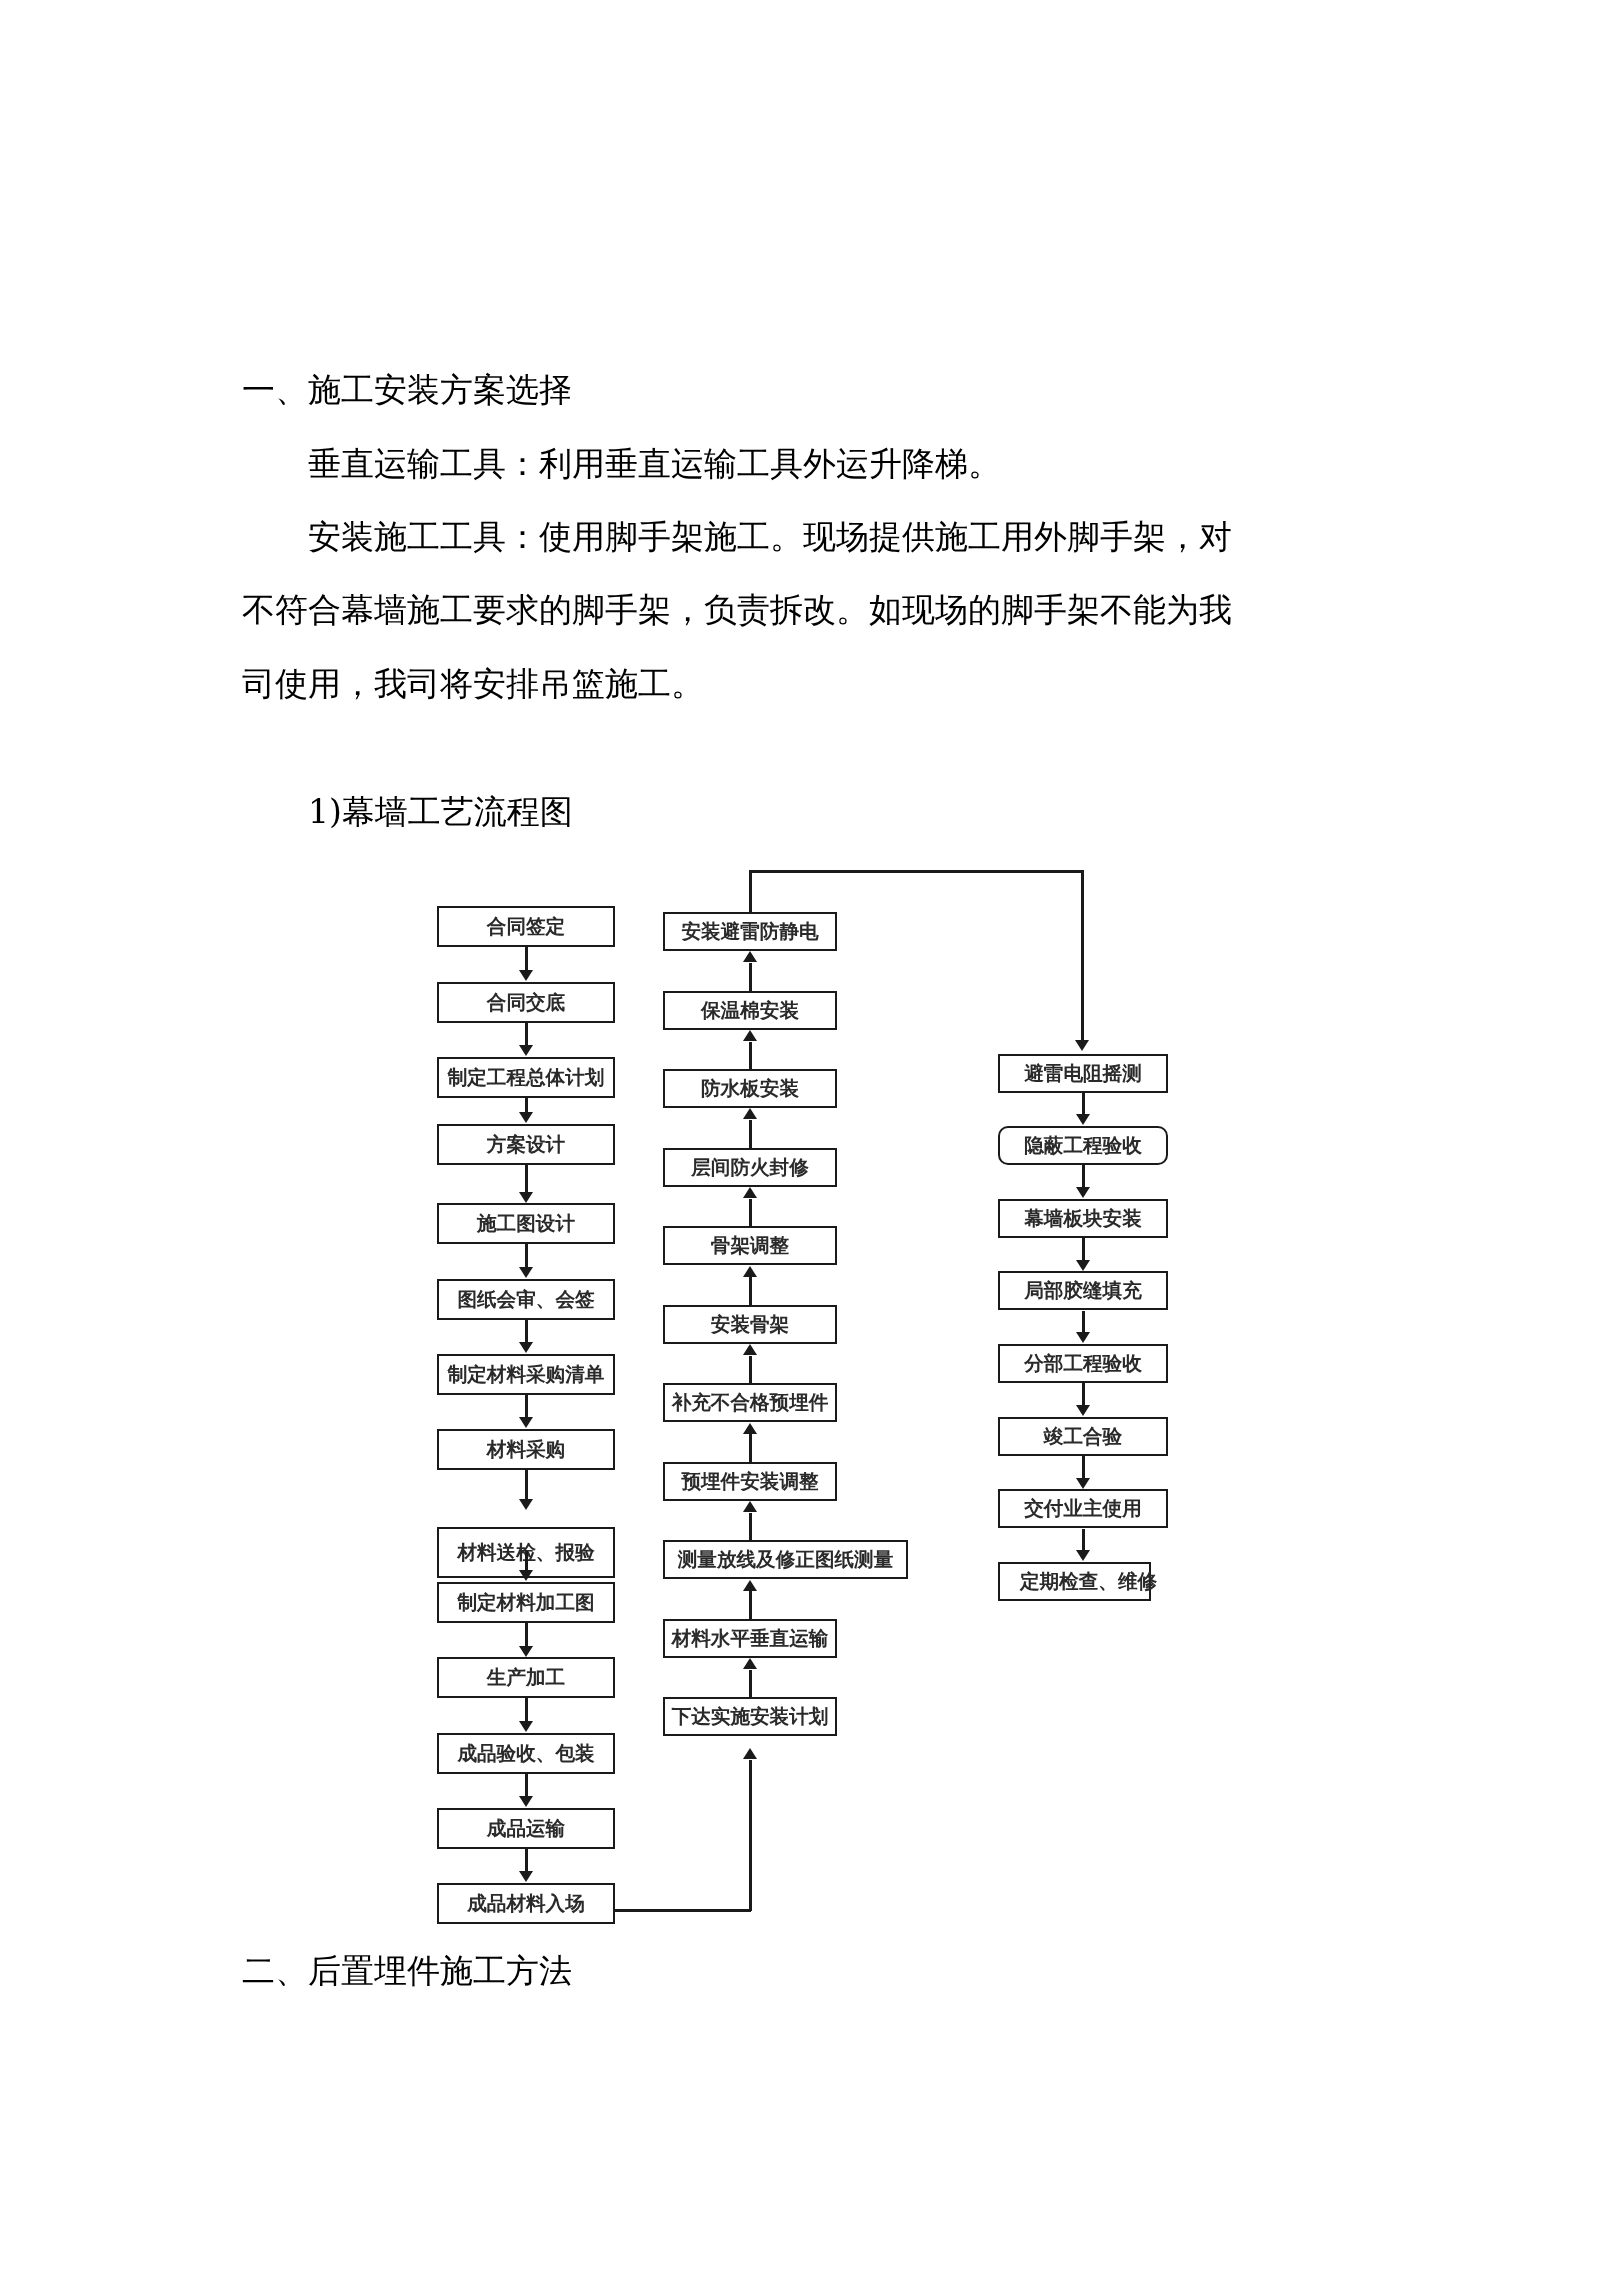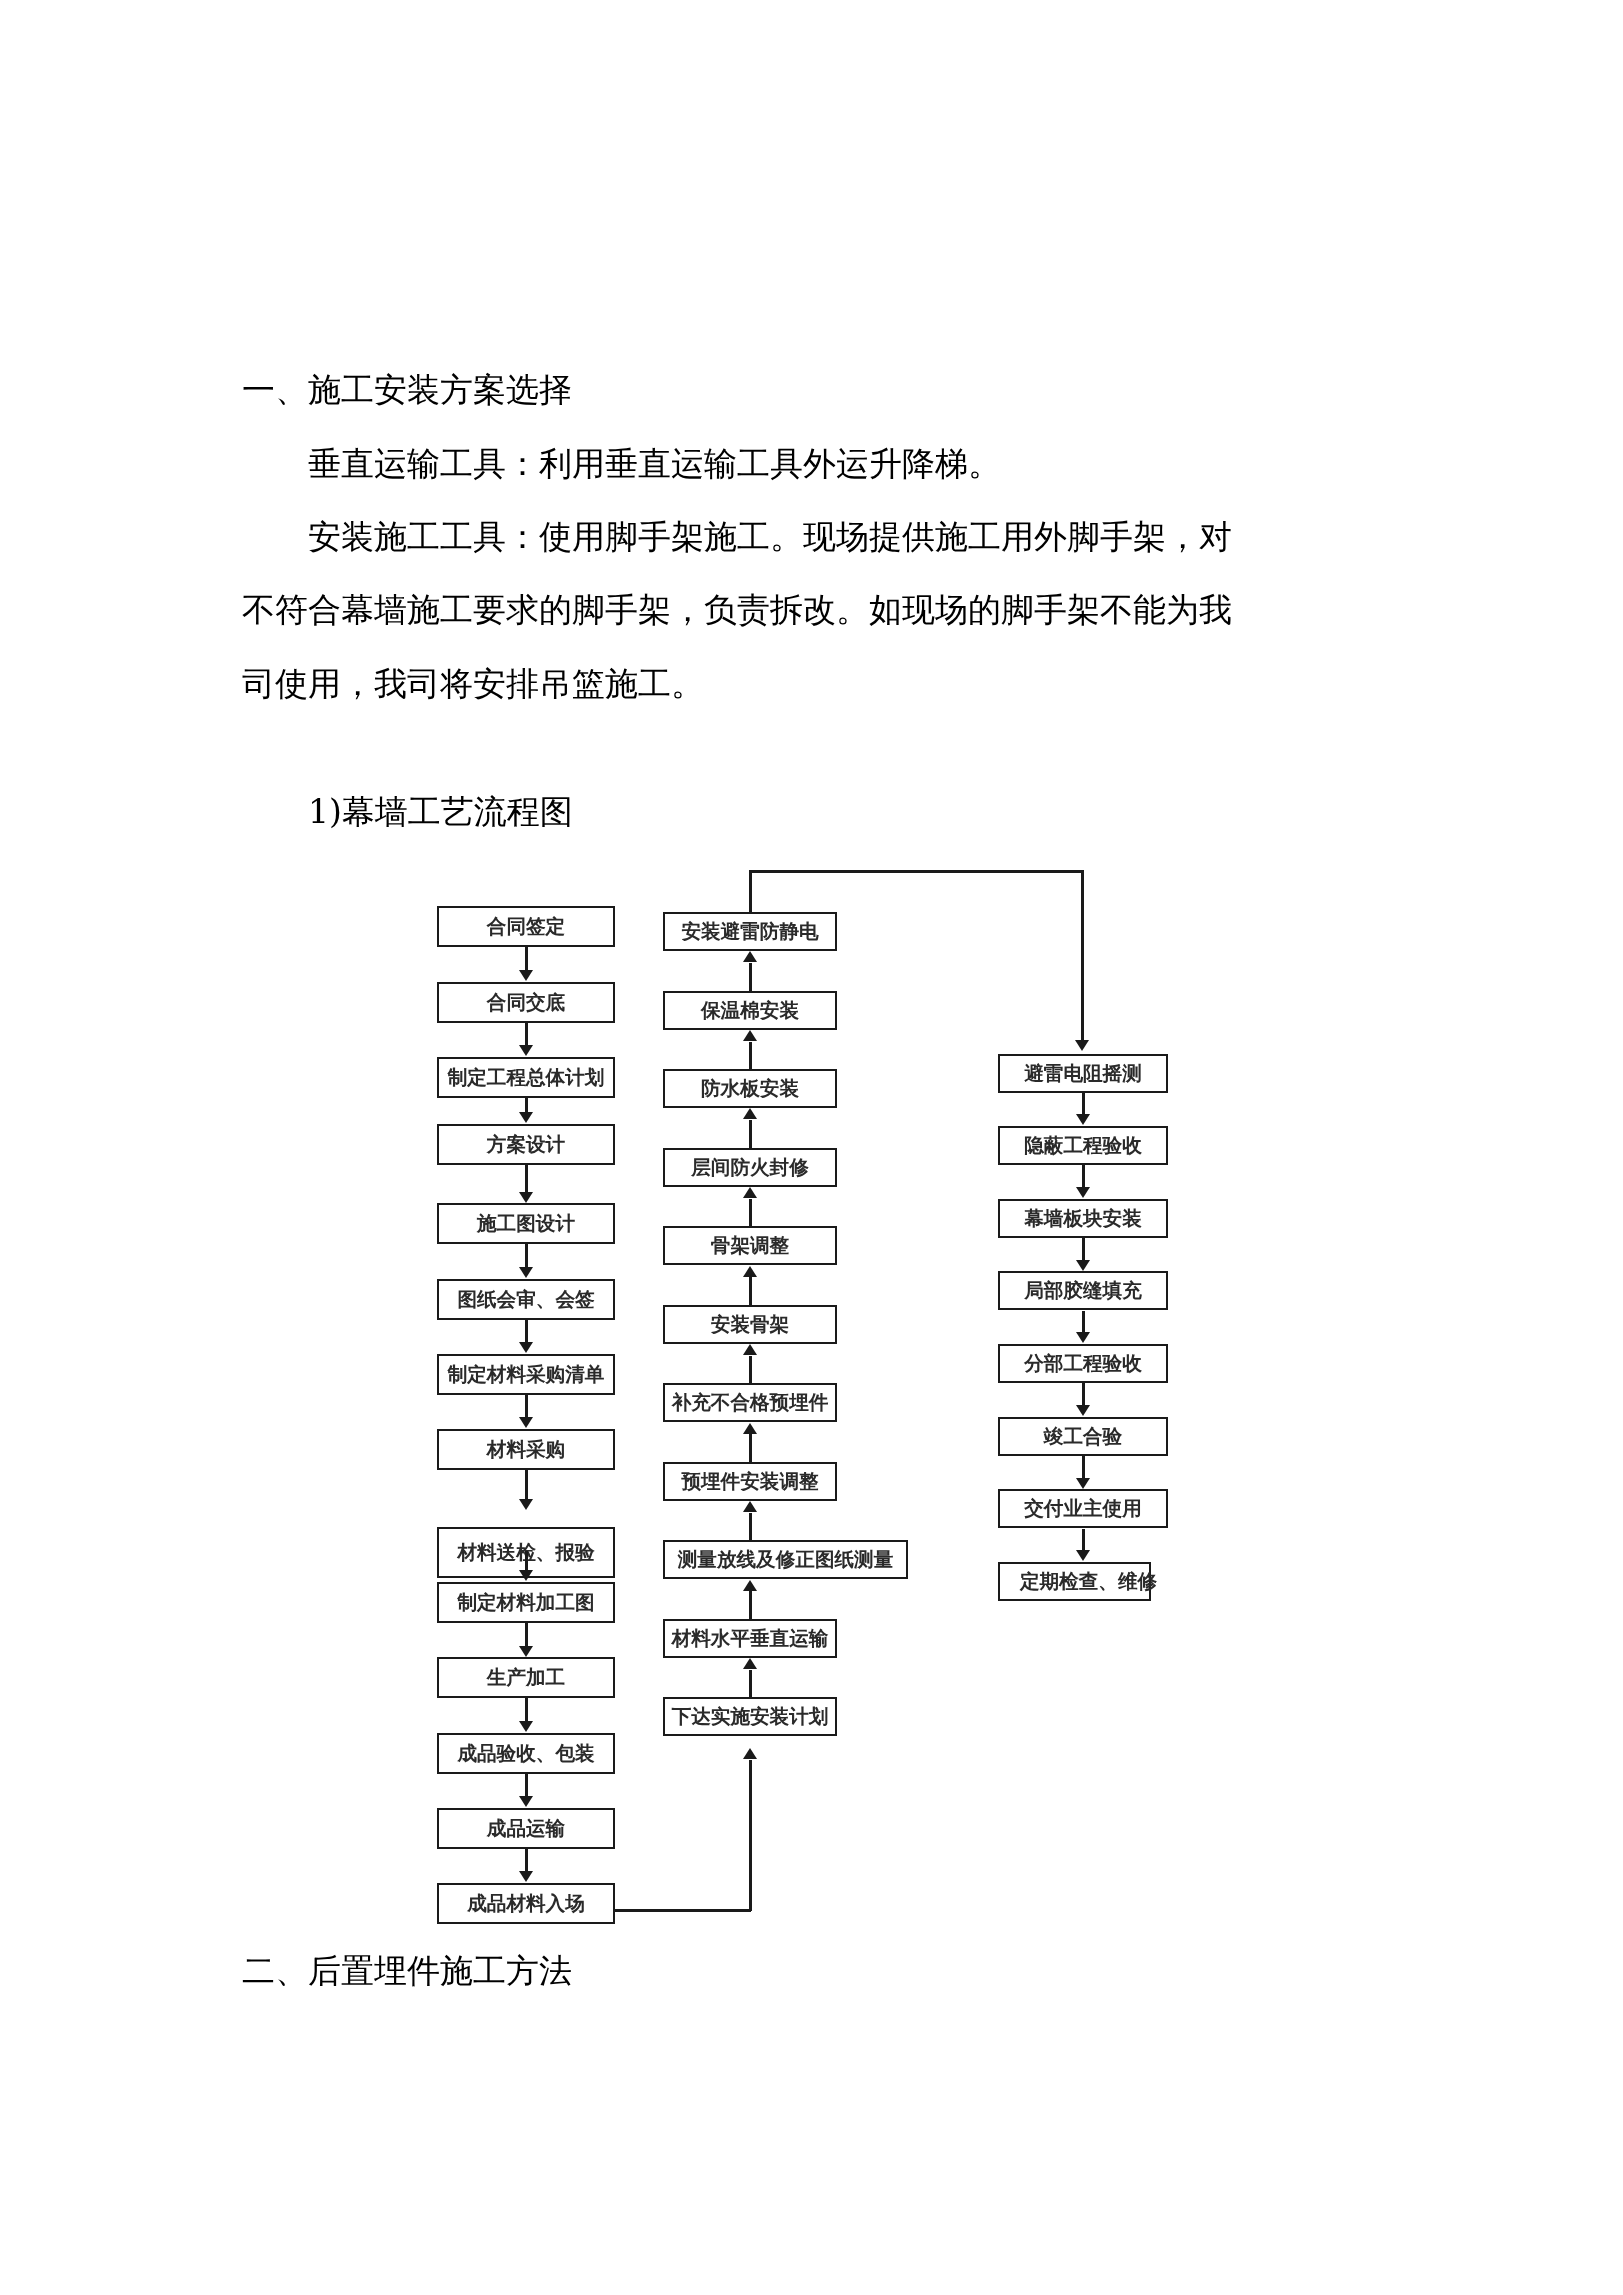--- a/index.html
+++ b/index.html
@@ -184,21 +184,21 @@
     <div class="conn vline" style="left:749px; top:967px; height:0px;"></div>
     <div class="conn vline" style="left:749px; top:870px; height:43px;"></div>
     <div class="conn hline" style="left:749px; top:870px; width:335px;"></div>
     <div class="conn vline" style="left:1081px; top:870px; height:173px;"></div>
     <div class="arrow-down" style="left:1075px; top:1040px;"></div>
 
     <div class="node" style="left:998px; top:1054px; width:170px; height:39px;">避雷电阻摇测</div>
     <div class="conn vline" style="left:1082px; top:1093px; height:26px;"></div>
     <div class="arrow-down" style="left:1076px; top:1114px;"></div>
 
-    <div class="node" style="left:998px; top:1126px; width:170px; height:39px;">隐蔽工程验收</div>
+    <div class="node" style="left:998px; top:1126px; width:170px; height:39px;border-radius:10px;">隐蔽工程验收</div>
     <div class="conn vline" style="left:1082px; top:1165px; height:26px;"></div>
     <div class="arrow-down" style="left:1076px; top:1187px;"></div>
 
     <div class="node" style="left:998px; top:1199px; width:170px; height:39px;">幕墙板块安装</div>
     <div class="conn vline" style="left:1082px; top:1238px; height:26px;"></div>
     <div class="arrow-down" style="left:1076px; top:1260px;"></div>
 
     <div class="node" style="left:998px; top:1271px; width:170px; height:39px;">局部胶缝填充</div>
     <div class="conn vline" style="left:1082px; top:1311px; height:26px;"></div>
     <div class="arrow-down" style="left:1076px; top:1332px;"></div>

